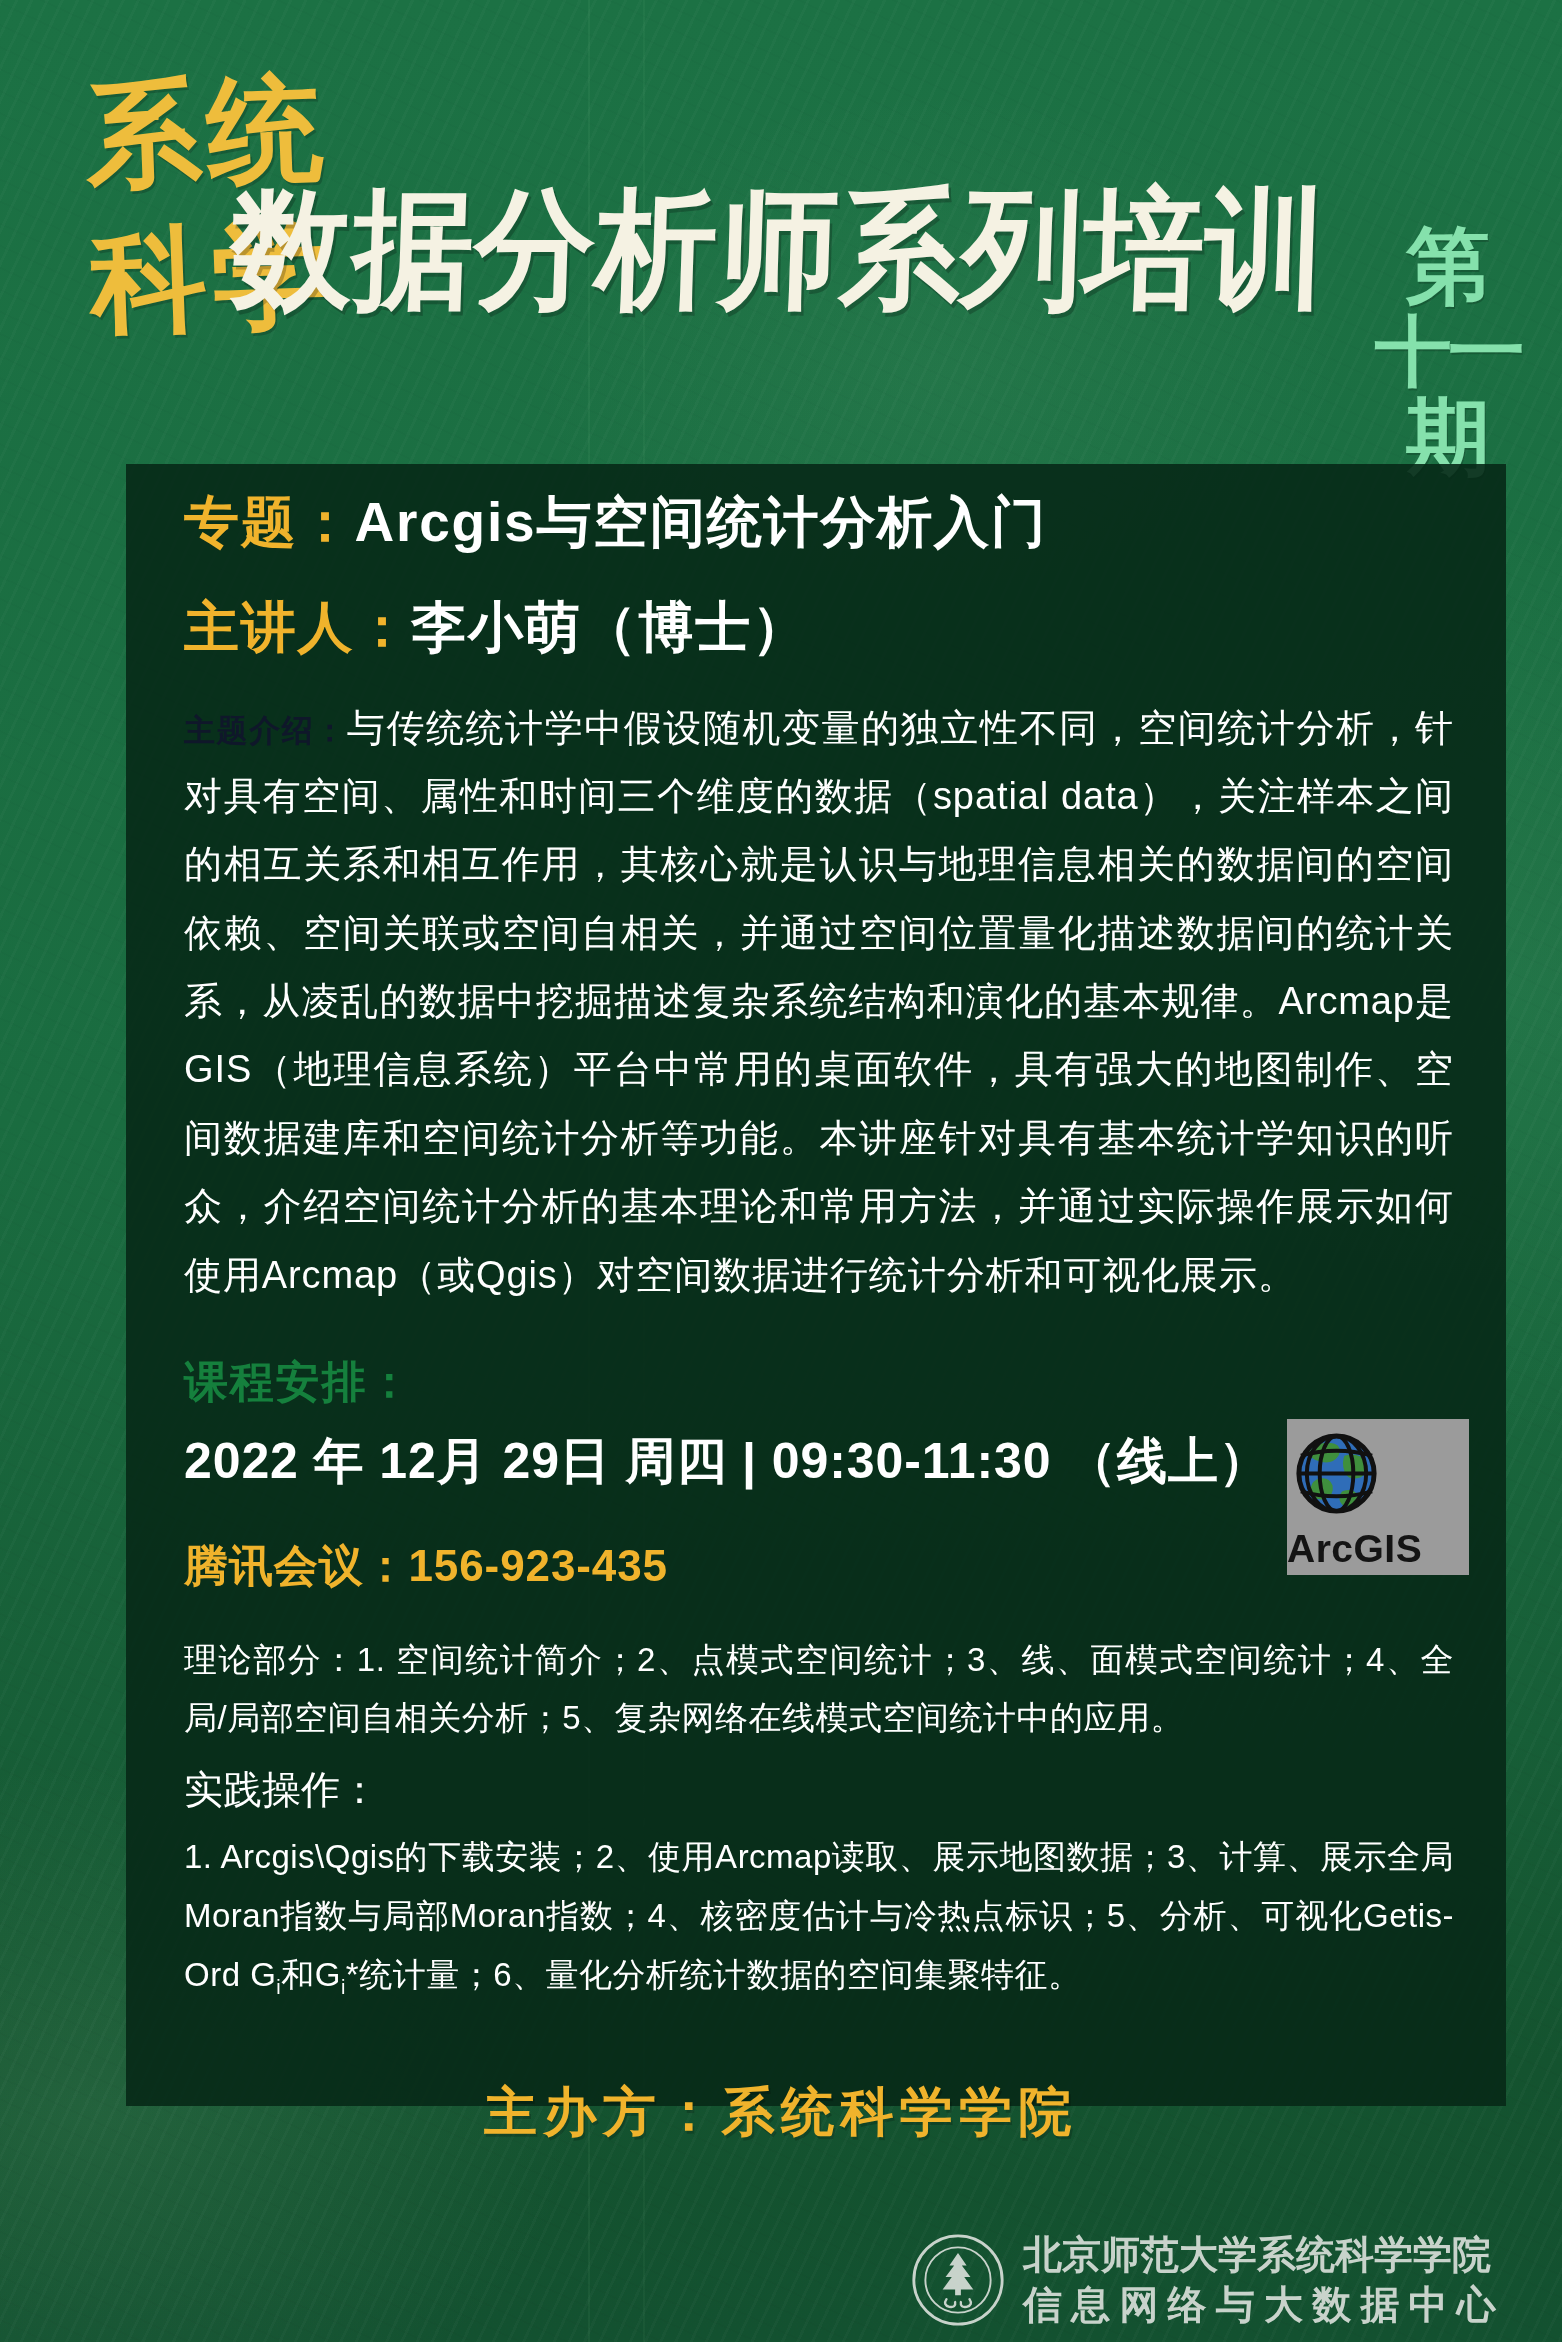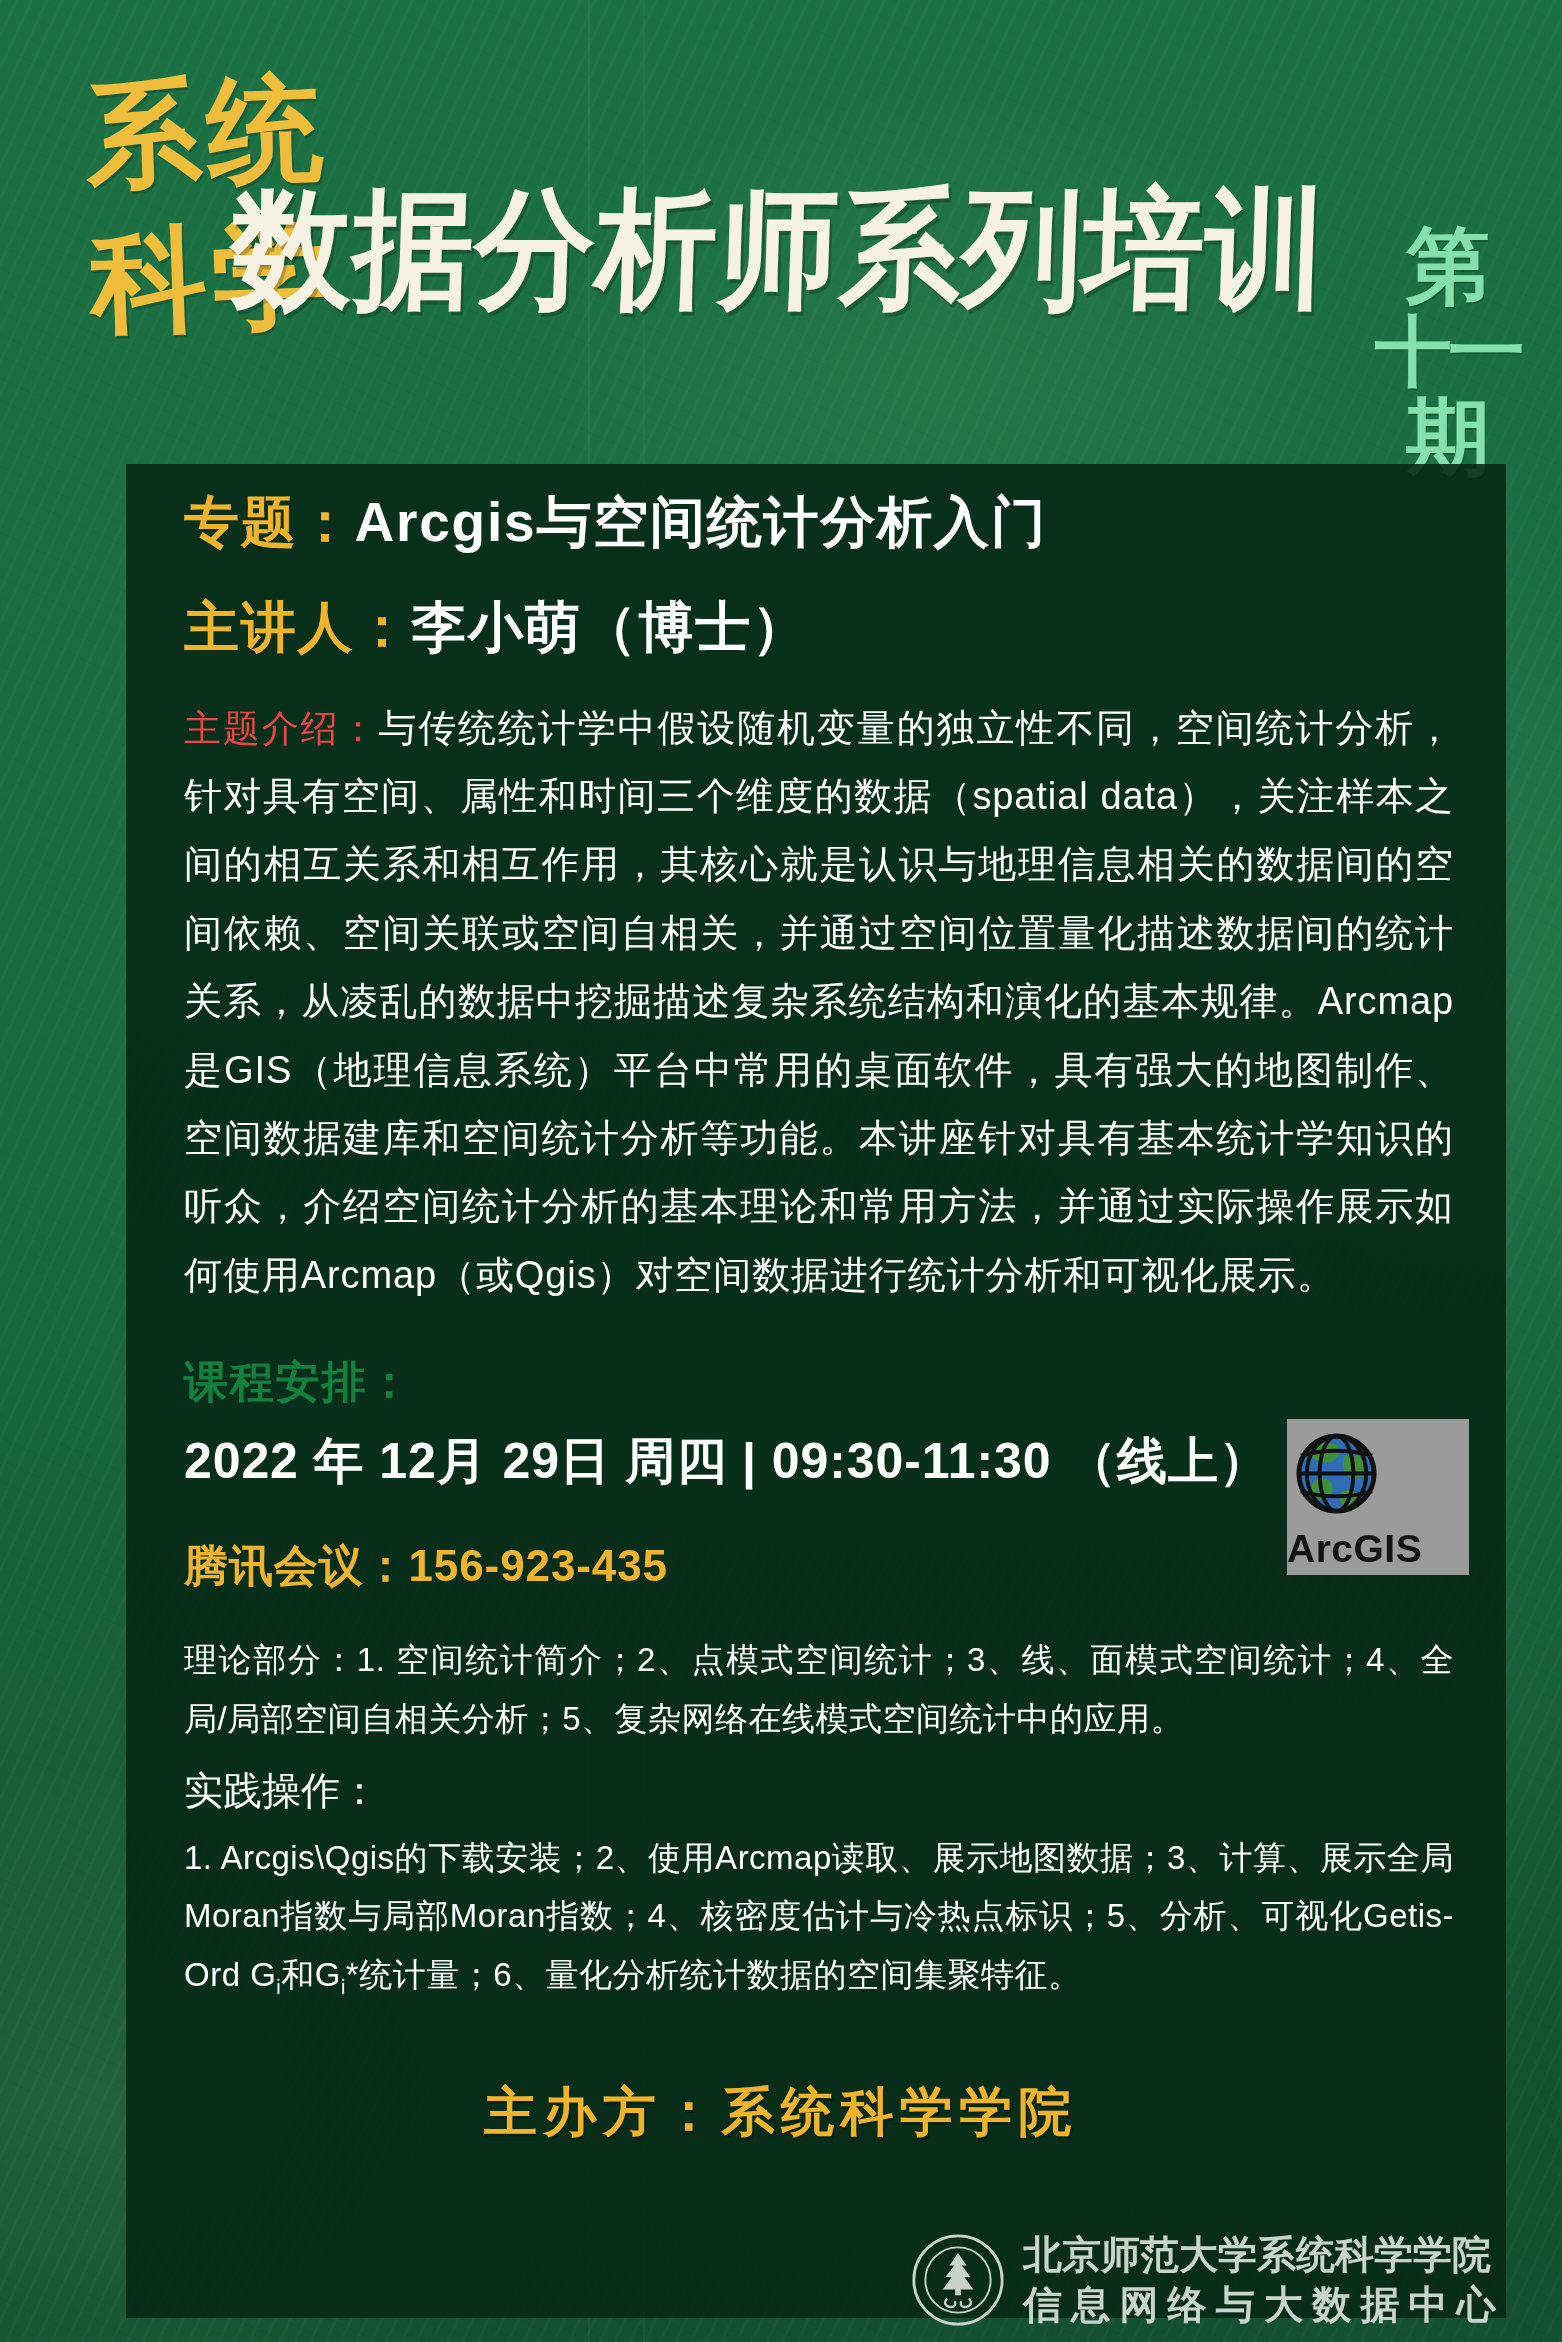--- a/index.html
+++ b/index.html
@@ -32,32 +32,32 @@
     text-shadow:2.8px 3.7px 0 rgba(0,0,0,0.22);
   }
   .session{
     position:absolute;left:1370px;top:222px;width:156px;text-align:center;
     color:#85e1ac;font-weight:800;line-height:1.06;
     text-shadow:0.9px 1.8px 0 rgba(0,0,0,0.18);
   }
   .session .s1,.session .s3{display:block;font-size:84px;}
   .session .s2{display:block;font-size:77px;letter-spacing:-3.7px;white-space:nowrap;}
   .card{
-    position:absolute;left:126px;top:464px;width:1380px;height:1854px;
+    position:absolute;left:126px;top:464px;width:1380px;height:1642px;
     background:rgba(7,41,23,0.90);box-sizing:border-box;
     padding:22px 52px 0 58px;overflow:hidden;color:#ffffff;
   }
   .row-big{font-size:55px;font-weight:800;letter-spacing:1.8px;white-space:nowrap;}
   .label-gold{color:#f0b32c;}
   .speaker-row{margin-top:31px;}
   .intro{
     margin:28.5px 0 0 0;font-size:38px;line-height:1.8;text-align:justify;
     letter-spacing:0.9px;
   }
-  .intro .intro-label{color:#ef4444;font-weight:400;font-size:37px;}
+  .intro .intro-label{color:#0f172a;font-weight:700;font-size:31px;}
   .schedule-label{margin-top:44px;font-size:44px;font-weight:800;color:#15803d;letter-spacing:1.8px;}
   .date-row{margin-top:15.6px;font-size:50px;font-weight:800;letter-spacing:0.9px;white-space:nowrap;}
   .meeting-row{margin-top:42px;font-size:44px;font-weight:800;color:#f0b32c;letter-spacing:0.9px;}
   .meeting-row .meeting-id{color:#f0b32c;}
   .theory{margin:35px 0 0 0;font-size:33px;line-height:1.78;text-align:justify;letter-spacing:0.5px;}
   .practice-label{margin:7.3px 0 0 0;font-size:39px;line-height:1.78;}
   .practice{margin:3.7px 0 0 0;font-size:33px;line-height:1.78;text-align:justify;letter-spacing:0.5px;}
   .practice sub{font-size:0.6em;}
   .arcgis-badge{
     position:absolute;right:37px;top:955px;width:182px;height:156px;

